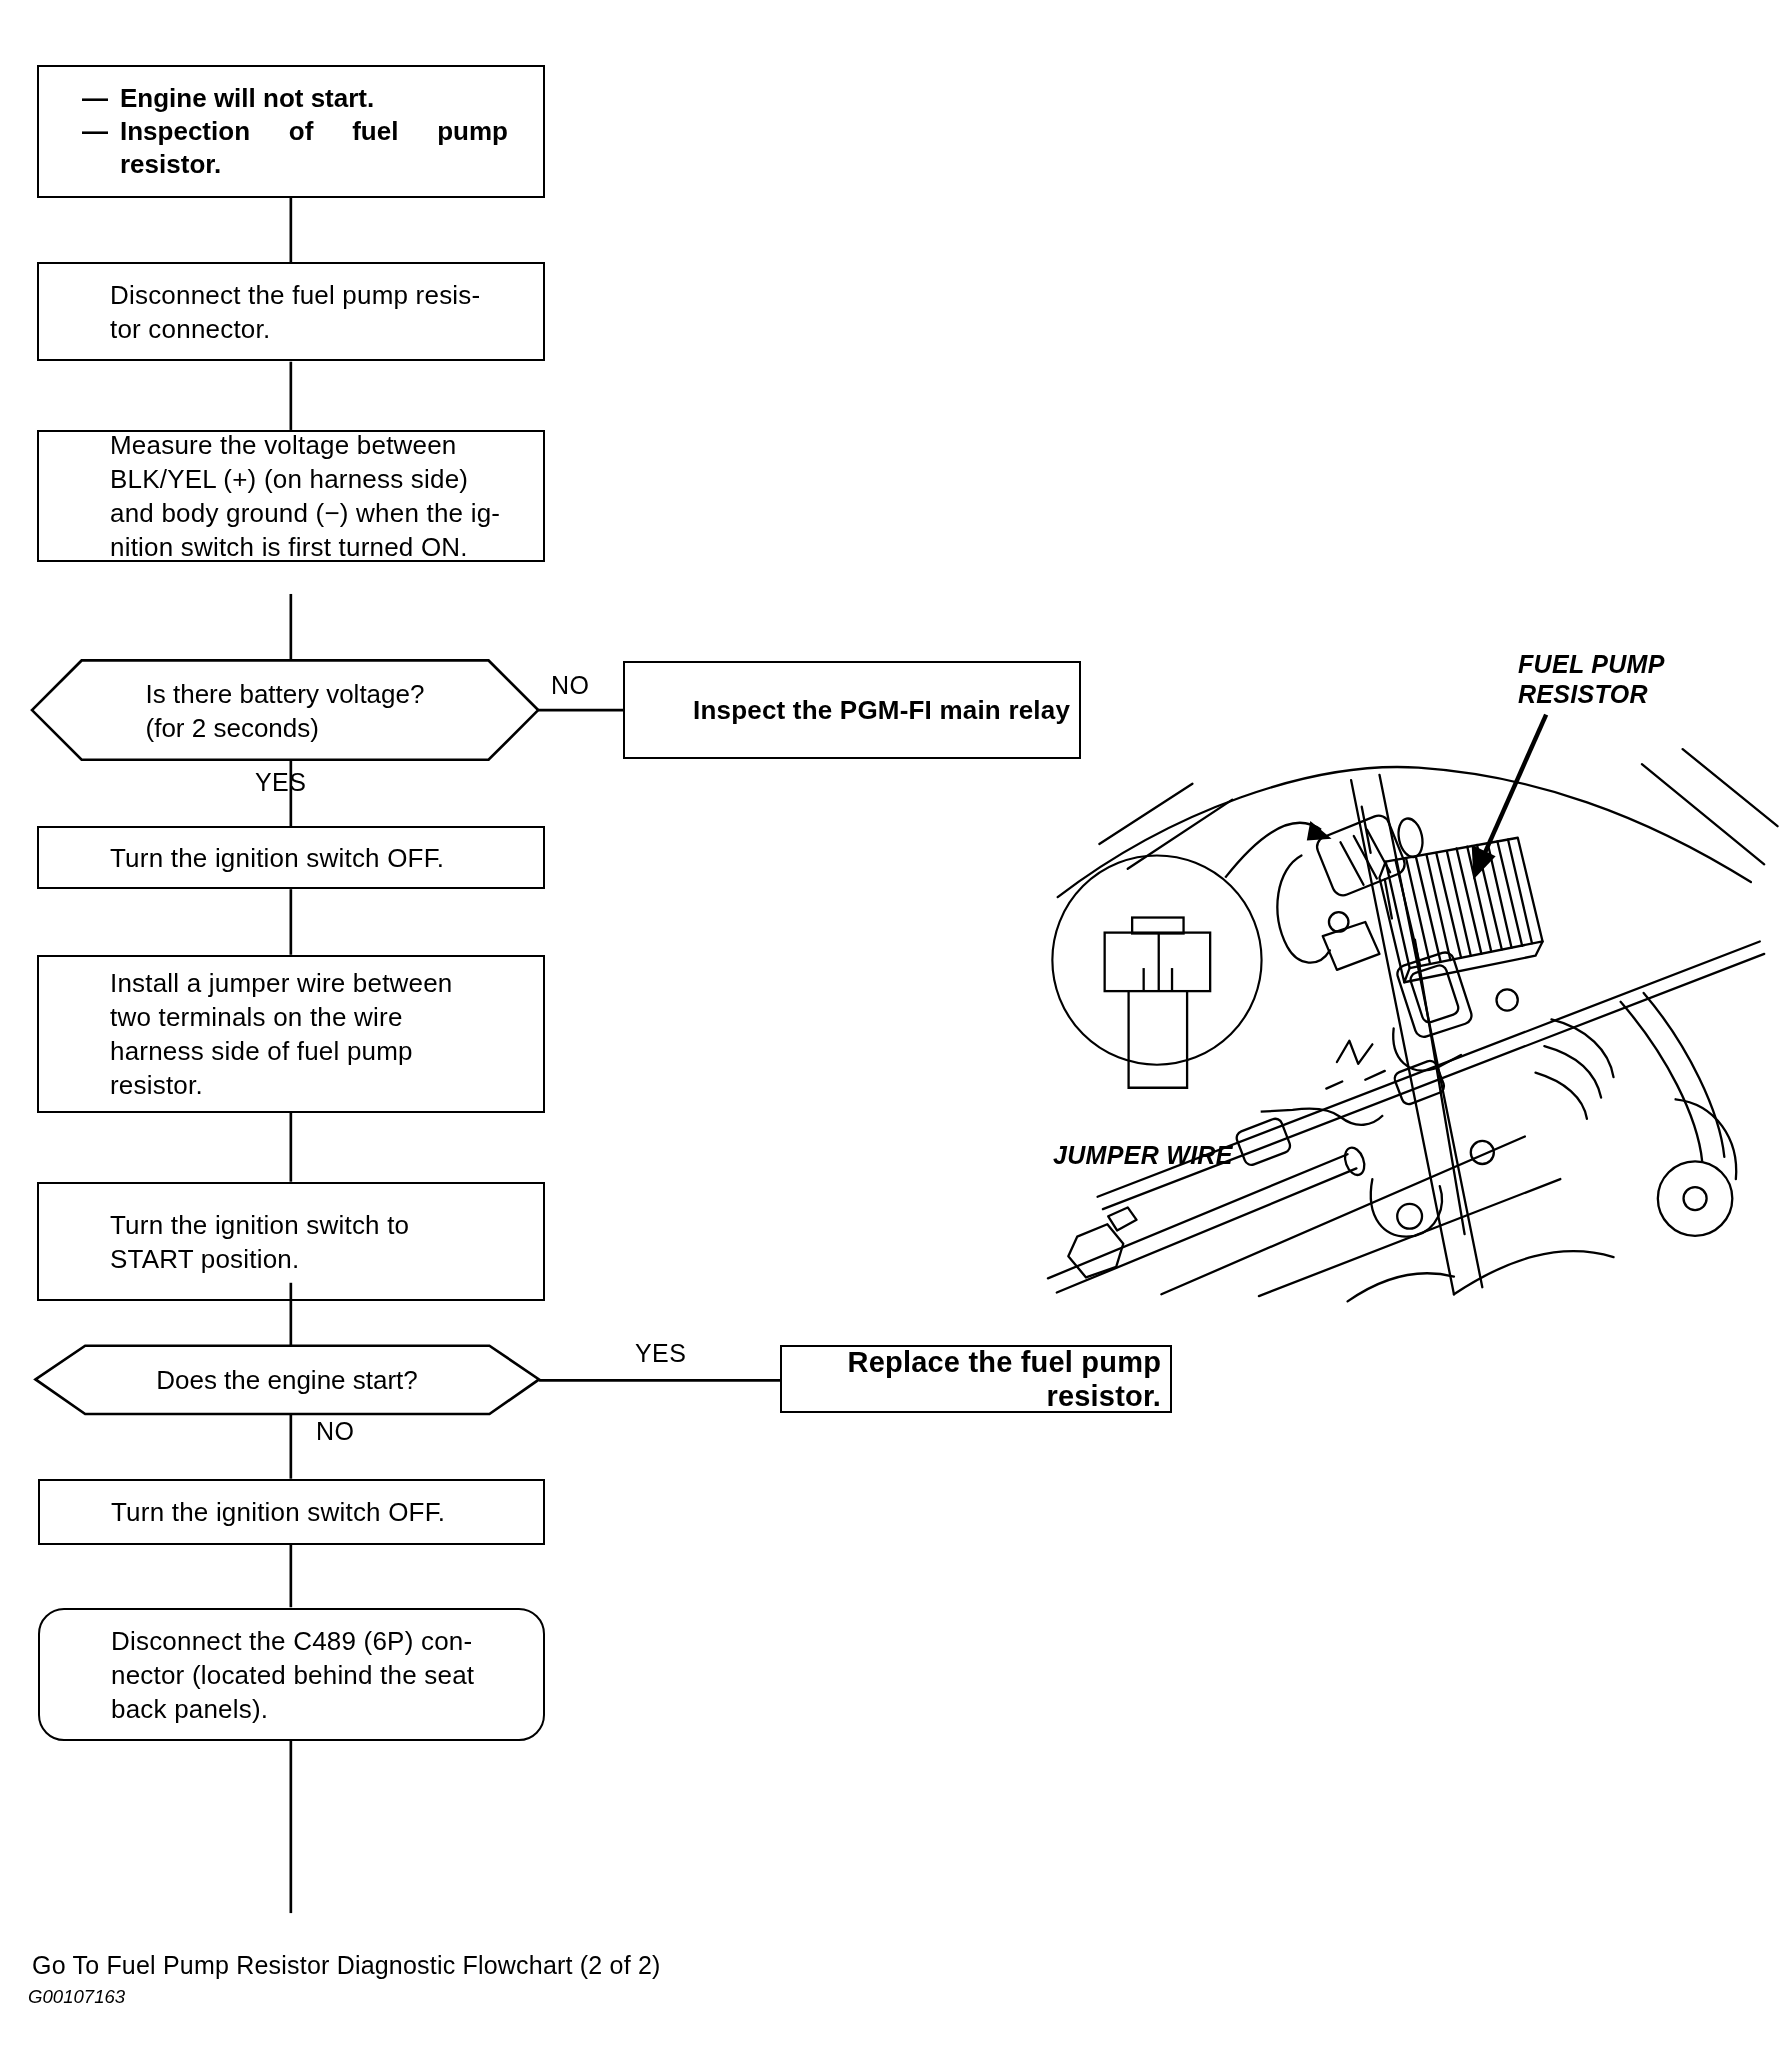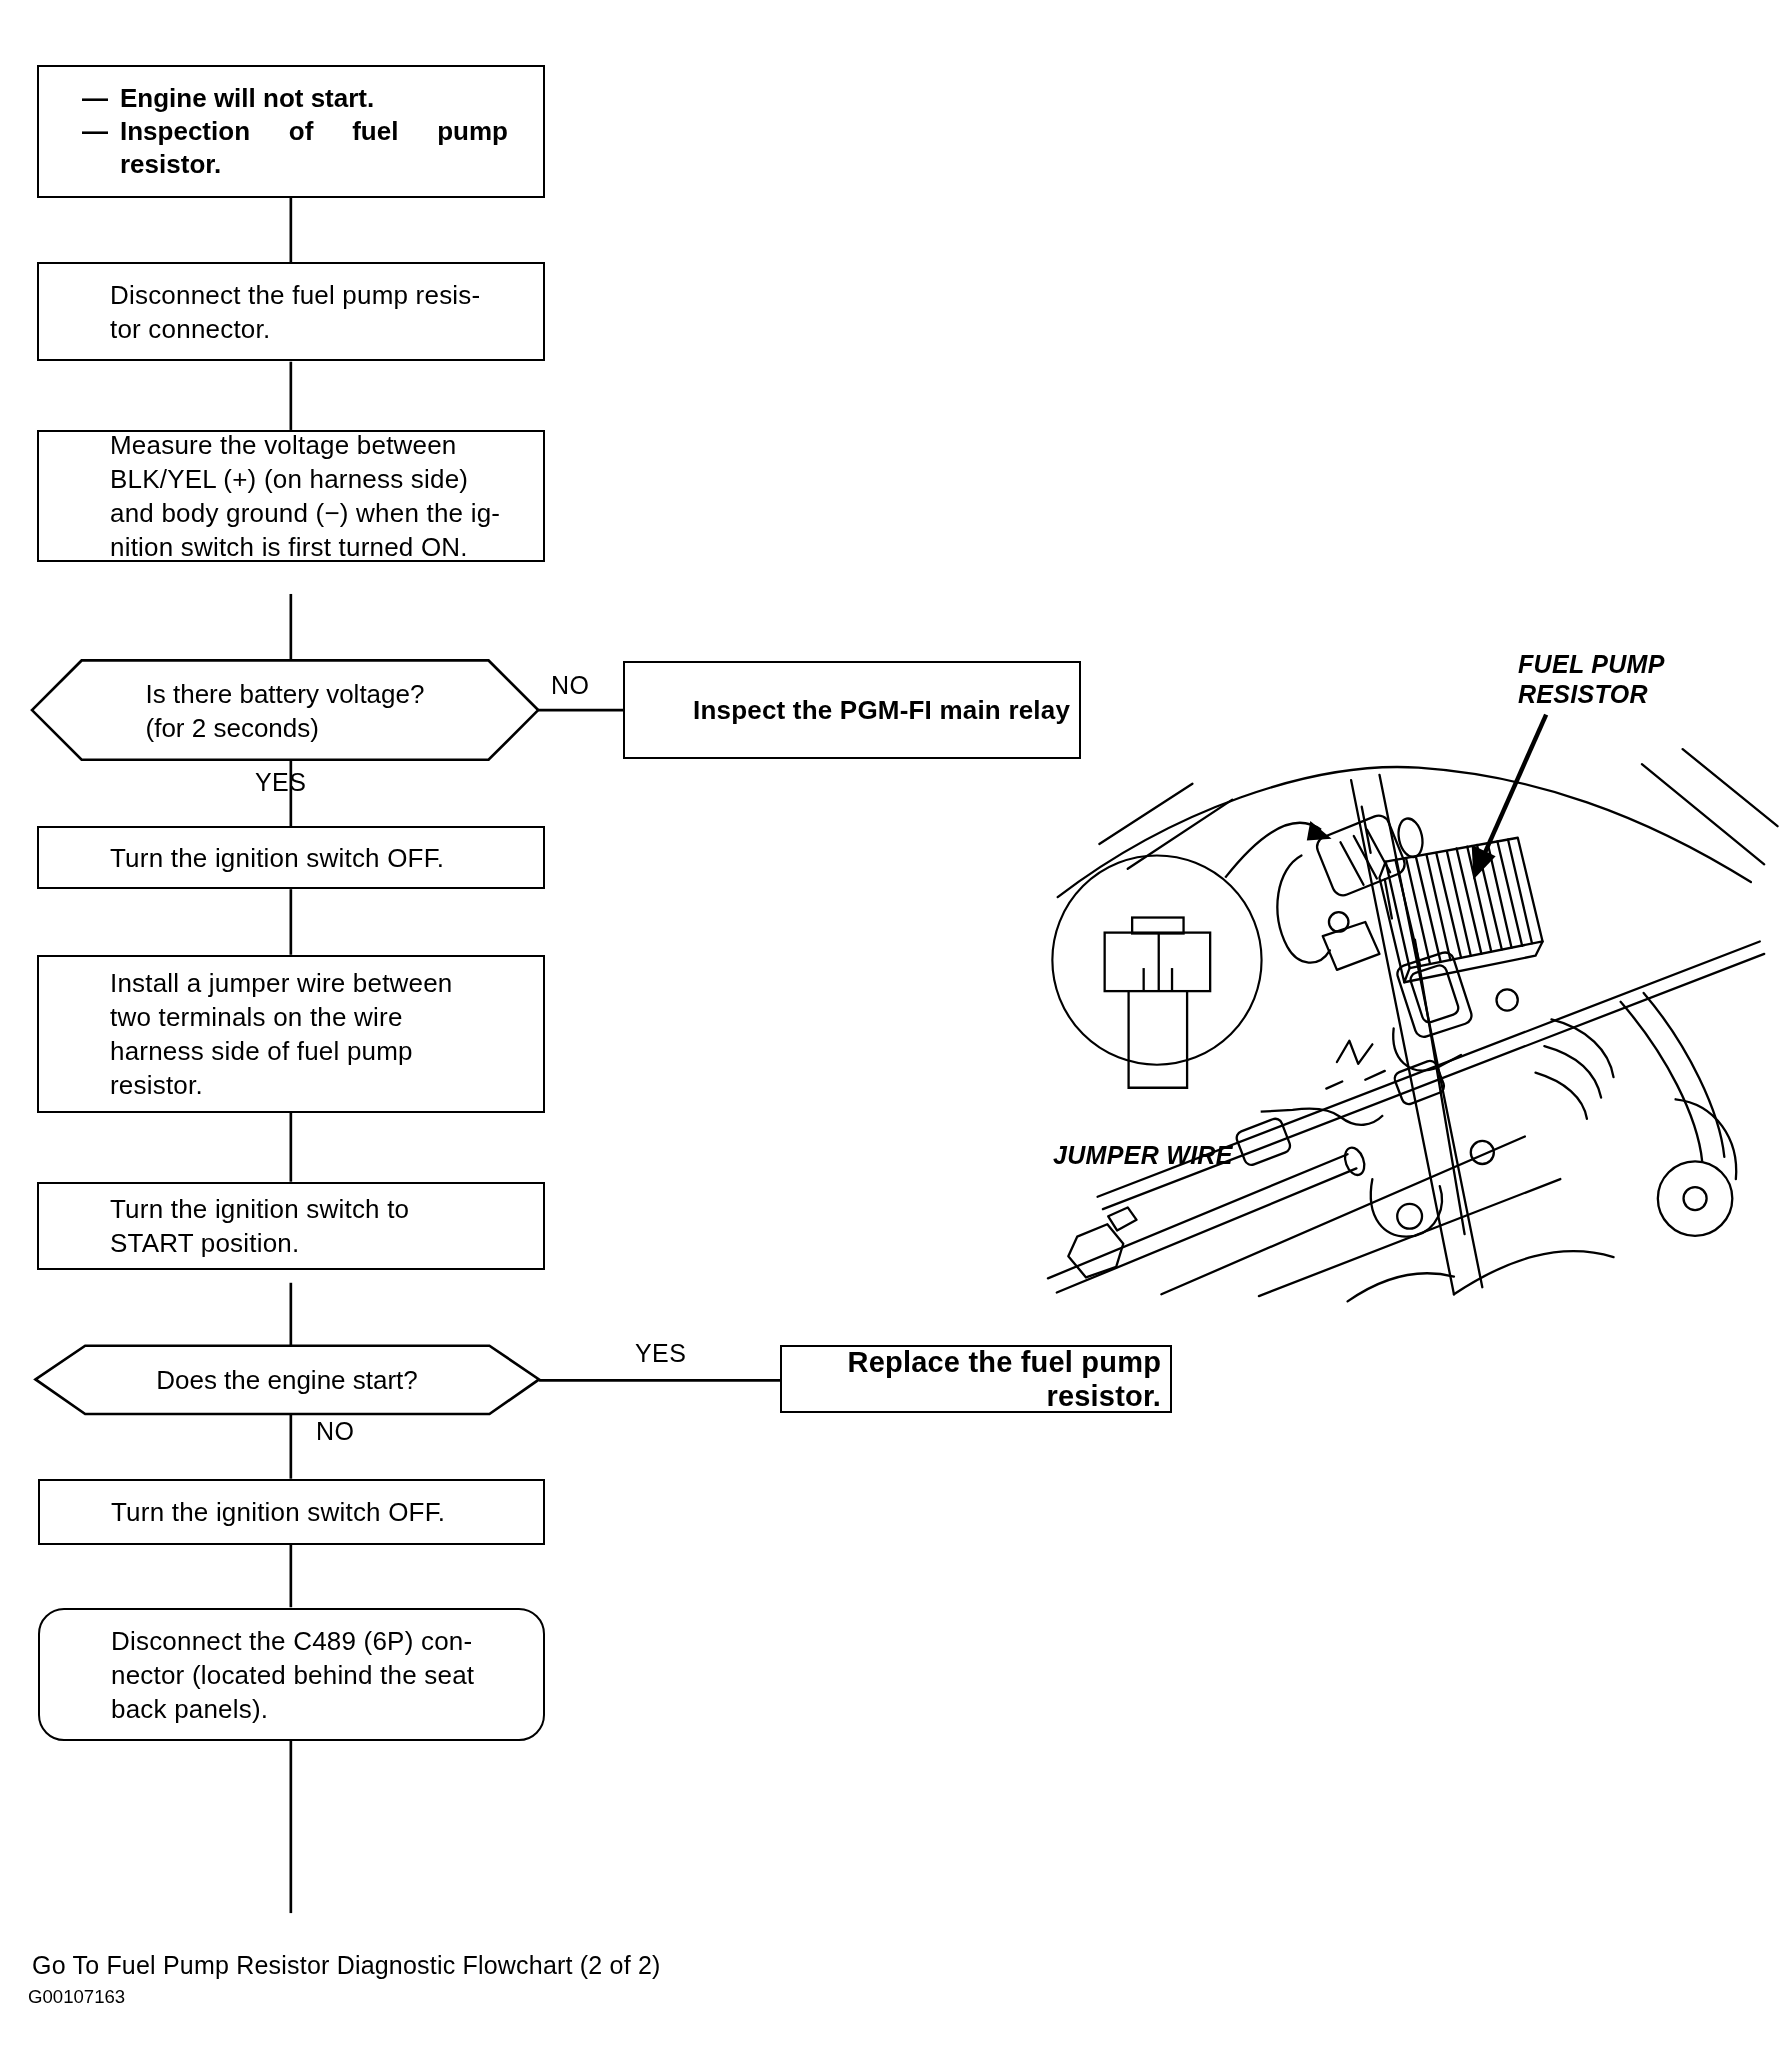--- a/index.html
+++ b/index.html
@@ -42,21 +42,21 @@
     font-size:26px;line-height:34px;
   }
   .hextext .txt{white-space:pre-line;text-align:left;}
   .hextext.single .txt{text-align:right;}
   .branch{position:absolute;font-size:25px;letter-spacing:0.4px;}
   .art-label{
     position:absolute;font-weight:bold;font-size:25px;line-height:30px;
     white-space:pre-line;letter-spacing:0.3px;font-style:italic;
   }
   .caption{position:absolute;left:32px;top:1951px;font-size:25px;letter-spacing:0.2px;}
-  .figure-id{position:absolute;left:28px;top:1986px;font-size:18.6px;}
+  .figure-id{position:absolute;left:28px;top:1986px;font-size:18.6px;font-style:italic;}
 </style>
 </head>
 <body>
 
 <div class="page">
 
   <svg class="overlay" viewBox="0 0 2019 2335">
 
     <g stroke="#000" stroke-width="3" fill="none">
       <line x1="328" y1="223" x2="328" y2="296"></line>
@@ -219,21 +219,21 @@
     <span class="txt">Turn the ignition switch OFF.</span>
   </div>
 
   <div class="fbox" style="left:37px;top:955px;width:508px;height:158px;">
     <span class="txt">Install a jumper wire between
 two terminals on the wire
 harness side of fuel pump
 resistor.</span>
   </div>
 
-  <div class="fbox" style="left:37px;top:1182px;width:508px;height:88px;">
+  <div class="fbox" style="left:37px;top:1182px;width:508px;height:119px;">
     <span class="txt">Turn the ignition switch to
 START position.</span>
   </div>
 
   <div class="hextext single" style="left:35px;top:1346px;width:504px;height:68px;">
     <span class="txt">Does the engine start?</span>
   </div>
   <div class="branch" style="left:635px;top:1339px;">YES</div>
   <div class="branch" style="left:316px;top:1417px;">NO</div>
 

